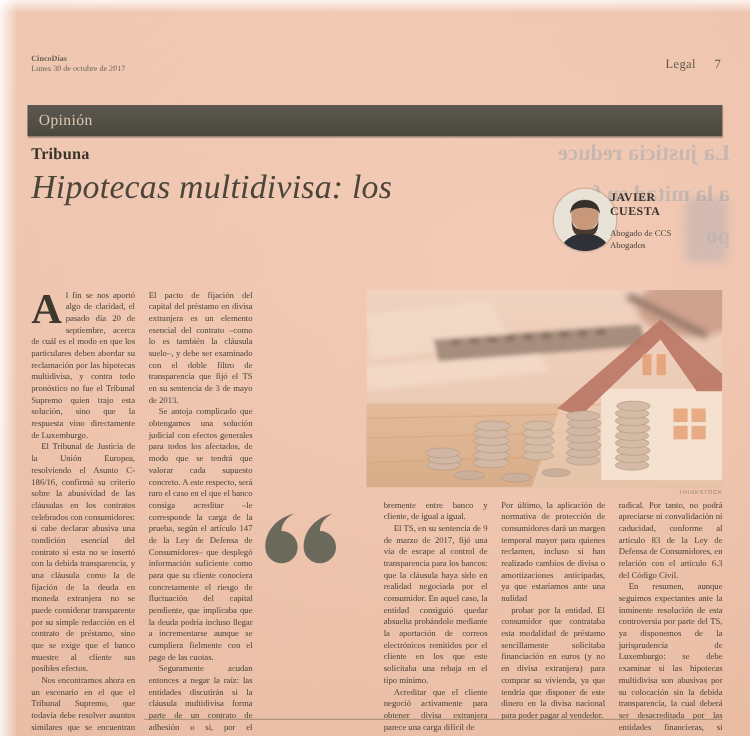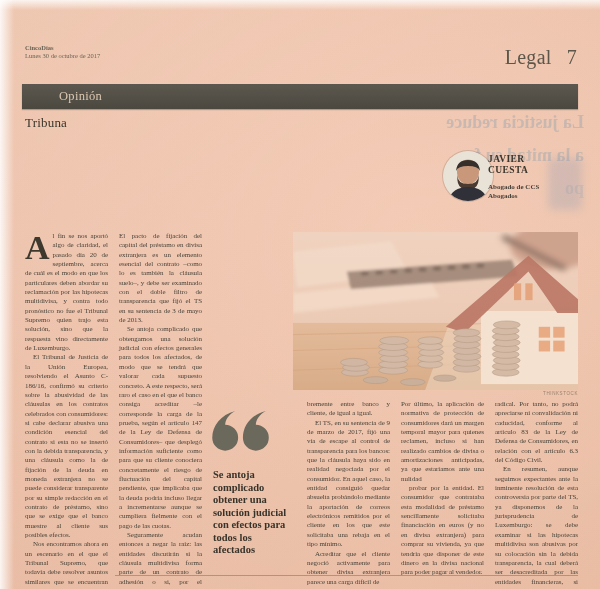--- a/index.html
+++ b/index.html
@@ -7,41 +7,41 @@
   .page{position:absolute;left:0;top:0;width:600px;height:589px;overflow:hidden;
         background:linear-gradient(150deg,#f5ccb5 0%,#f2c5ad 40%,#eebfa5 100%);}
   .page::before{content:"";position:absolute;left:0;top:0;right:0;bottom:0;pointer-events:none;
         background:linear-gradient(90deg,rgba(255,255,255,.85) 0,rgba(255,255,255,0) 14px),
                    linear-gradient(180deg,rgba(255,255,255,.8) 0,rgba(255,255,255,0) 10px),
                    radial-gradient(ellipse at 70% 40%,rgba(255,255,255,.12),rgba(0,0,0,.03));}
   
   .masthead{position:absolute;left:25px;top:44px;color:#6b6355;line-height:8px;}
   .masthead .mh-name{font-size:6.5px;font-weight:bold;display:block;}
   .masthead .mh-date{font-size:6.5px;display:block;}
-  .section-head{position:absolute;right:23px;top:46px;color:#5c574a;font-size:20px;letter-spacing:.3px;}
+  .section-head{position:absolute;right:23px;top:46px;color:#5c574a;font-size:10px;letter-spacing:.3px;}
   .section-head .pageno{margin-left:15px;}
   .kicker-bar{position:absolute;left:22px;right:22px;top:84px;height:25px;
         background:linear-gradient(180deg,#5c584f,#4b4840);display:flex;align-items:center;
-        box-shadow:0 1px 1px rgba(0,0,0,.25);padding-left:28px;}
+        box-shadow:0 1px 1px rgba(0,0,0,.25);}
   .kicker-bar span{color:#dcc8b2;font-size:12.5px;padding-left:9px;letter-spacing:.3px;}
-  .rubric{position:absolute;left:25px;top:115px;font-size:13px;font-weight:normal;color:#39352b;letter-spacing:.2px;}
+  .rubric{position:absolute;left:25px;top:115px;font-size:13px;font-weight:bold;color:#39352b;letter-spacing:.2px;}
   .headline{position:absolute;left:25px;top:135px;width:430px;margin:0;font-style:italic;font-weight:normal;
         font-size:27px;line-height:29px;color:#4b453a;letter-spacing:.2px;}
   
   .bleed{position:absolute;right:16px;top:106px;width:175px;text-align:left;transform:scaleX(-1);
         color:#93a2ae;opacity:.42;filter:blur(.6px);font-weight:bold;font-size:18px;line-height:33px;pointer-events:none;}
   .bleed .b3{opacity:.55;}
   .bleed-smudge{position:absolute;right:18px;top:158px;width:34px;height:52px;border-radius:6px;
         background:rgba(95,135,180,.20);filter:blur(4px);pointer-events:none;}
   
   .author-avatar{position:absolute;left:443px;top:151px;width:50px;height:50px;border-radius:50%;overflow:hidden;
         box-shadow:0 0 0 1px rgba(80,70,60,.2);}
   .author-meta{position:absolute;left:488px;top:154px;}
   .author-name{display:block;width:60px;font-weight:bold;font-size:9.5px;line-height:11px;color:#3b362d;letter-spacing:.4px;}
-  .author-role{display:block;width:72px;margin-top:7px;font-weight:bold;font-size:7px;line-height:8.5px;color:#48423a;}
+  .author-role{display:block;width:72px;margin-top:7px;font-weight:normal;font-size:7px;line-height:8.5px;color:#48423a;}
   
   .body-grid{position:absolute;left:25px;right:22px;top:232px;bottom:3px;display:grid;
         grid-template-columns:repeat(6,1fr);column-gap:11px;overflow:hidden;}
   .col p,.scol p{margin:0;font-size:7px;line-height:9.35px;text-align:justify;color:#4a443a;letter-spacing:-.05px;}
   .col p + p,.scol p + p{text-indent:8px;}
   .dropcap{float:left;font-size:34px;line-height:27px;font-weight:bold;color:#3e392e;padding:2px 3px 0 0;}
   .quote-col{position:relative;}
   .quote-glyph{display:block;margin-top:176px;margin-left:-4px;}
   .pullquote{display:block;margin-top:15px;width:74px;font-weight:bold;font-size:10.5px;line-height:12.5px;color:#37332a;}
   .photo-wrap{grid-column:4/7;}
@@ -70,21 +70,21 @@
     <span class="b2">a la mitad su fa</span><br>
     <span class="b3">po</span>
   </div>
   <div class="bleed-smudge"></div>
 
   <div class="kicker-bar">
     <span>Opinión</span>
   </div>
 
   <div class="rubric">Tribuna</div>
-  <h1 class="headline"><br></h1>
+  <h1 class="headline"><span>Hipotecas multidivisa: los</span><br></h1>
 
   <div class="author-avatar">
     <svg viewBox="0 0 50 50">
       <circle cx="25" cy="25" r="25" fill="#e9e2d6"></circle>
       <ellipse cx="25" cy="21" rx="11" ry="12.5" fill="#c9987a"></ellipse>
       <path d="M13 20 q1-11 12-11 q11 0 12 11 q-2-5 -12-5 q-10 0 -12 5 Z" fill="#35302c"></path>
       <path d="M14.5 24 q0 9 10.5 9 q10.5 0 10.5-9 q1 10 -4 13 l-6.5 2 l-6.5-2 q-5-3 -4-13 Z" fill="#4a3a30"></path>
       <path d="M5 50 q4-14 20-14 q16 0 20 14 Z" fill="#2f3038"></path>
     </svg>
   </div>
@@ -105,21 +105,20 @@
       <p>El pacto de fijación del capital del préstamo en divisa extranjera es un elemento esencial del contrato –como lo es también la cláusula suelo–, y debe ser examinado con el doble filtro de transparencia que fijó el TS en su sentencia de 3 de mayo de 2013.</p>
       <p>Se antoja complicado que obtengamos una solución judicial con efectos generales para todos los afectados, de modo que se tendrá que valorar cada supuesto concreto. A este respecto, será raro el caso en el que el banco consiga acreditar –le corresponde la carga de la prueba, según el artículo 147 de la Ley de Defensa de Consumidores– que desplegó información suficiente como para que su cliente conociera concretamente el riesgo de fluctuación del capital pendiente, que implicaba que la deuda podría incluso llegar a incrementarse aunque se cumpliera fielmente con el pago de las cuotas.</p>
       <p>Seguramente acudan entonces a negar la raíz: las entidades discutirán si la cláusula multidivisa forma parte de un contrato de adhesión o si, por el contrario, se trata de un pacto negociado li-</p>
     </div>
 
     <div class="col quote-col">
       <svg class="quote-glyph" width="64" height="46" viewBox="0 0 66 48">
         <path d="M27 3 C12 7 3 18 3 31 a13.5 13.5 0 1 0 13.5 -13.5 C16.5 12 20.5 6.5 27 3 Z" fill="#6b695b"></path>
         <path d="M59 3 C44 7 35 18 35 31 a13.5 13.5 0 1 0 13.5 -13.5 C48.5 12 52.5 6.5 59 3 Z" fill="#6b695b"></path>
       </svg>
-      <span class="pullquote">Se antoja complicado obtener una solución judicial con efectos para todos los afectados</span>
     </div>
 
     <div class="photo-wrap">
       <div class="photo">
         <svg viewBox="0 0 276 160" preserveAspectRatio="none">
           <defs>
             <linearGradient id="bg" x1="0" y1="0" x2="0" y2="1">
               <stop offset="0" stop-color="#efd9ca"></stop>
                 <stop offset="1" stop-color="#e4c5b0"></stop>
             </linearGradient>

